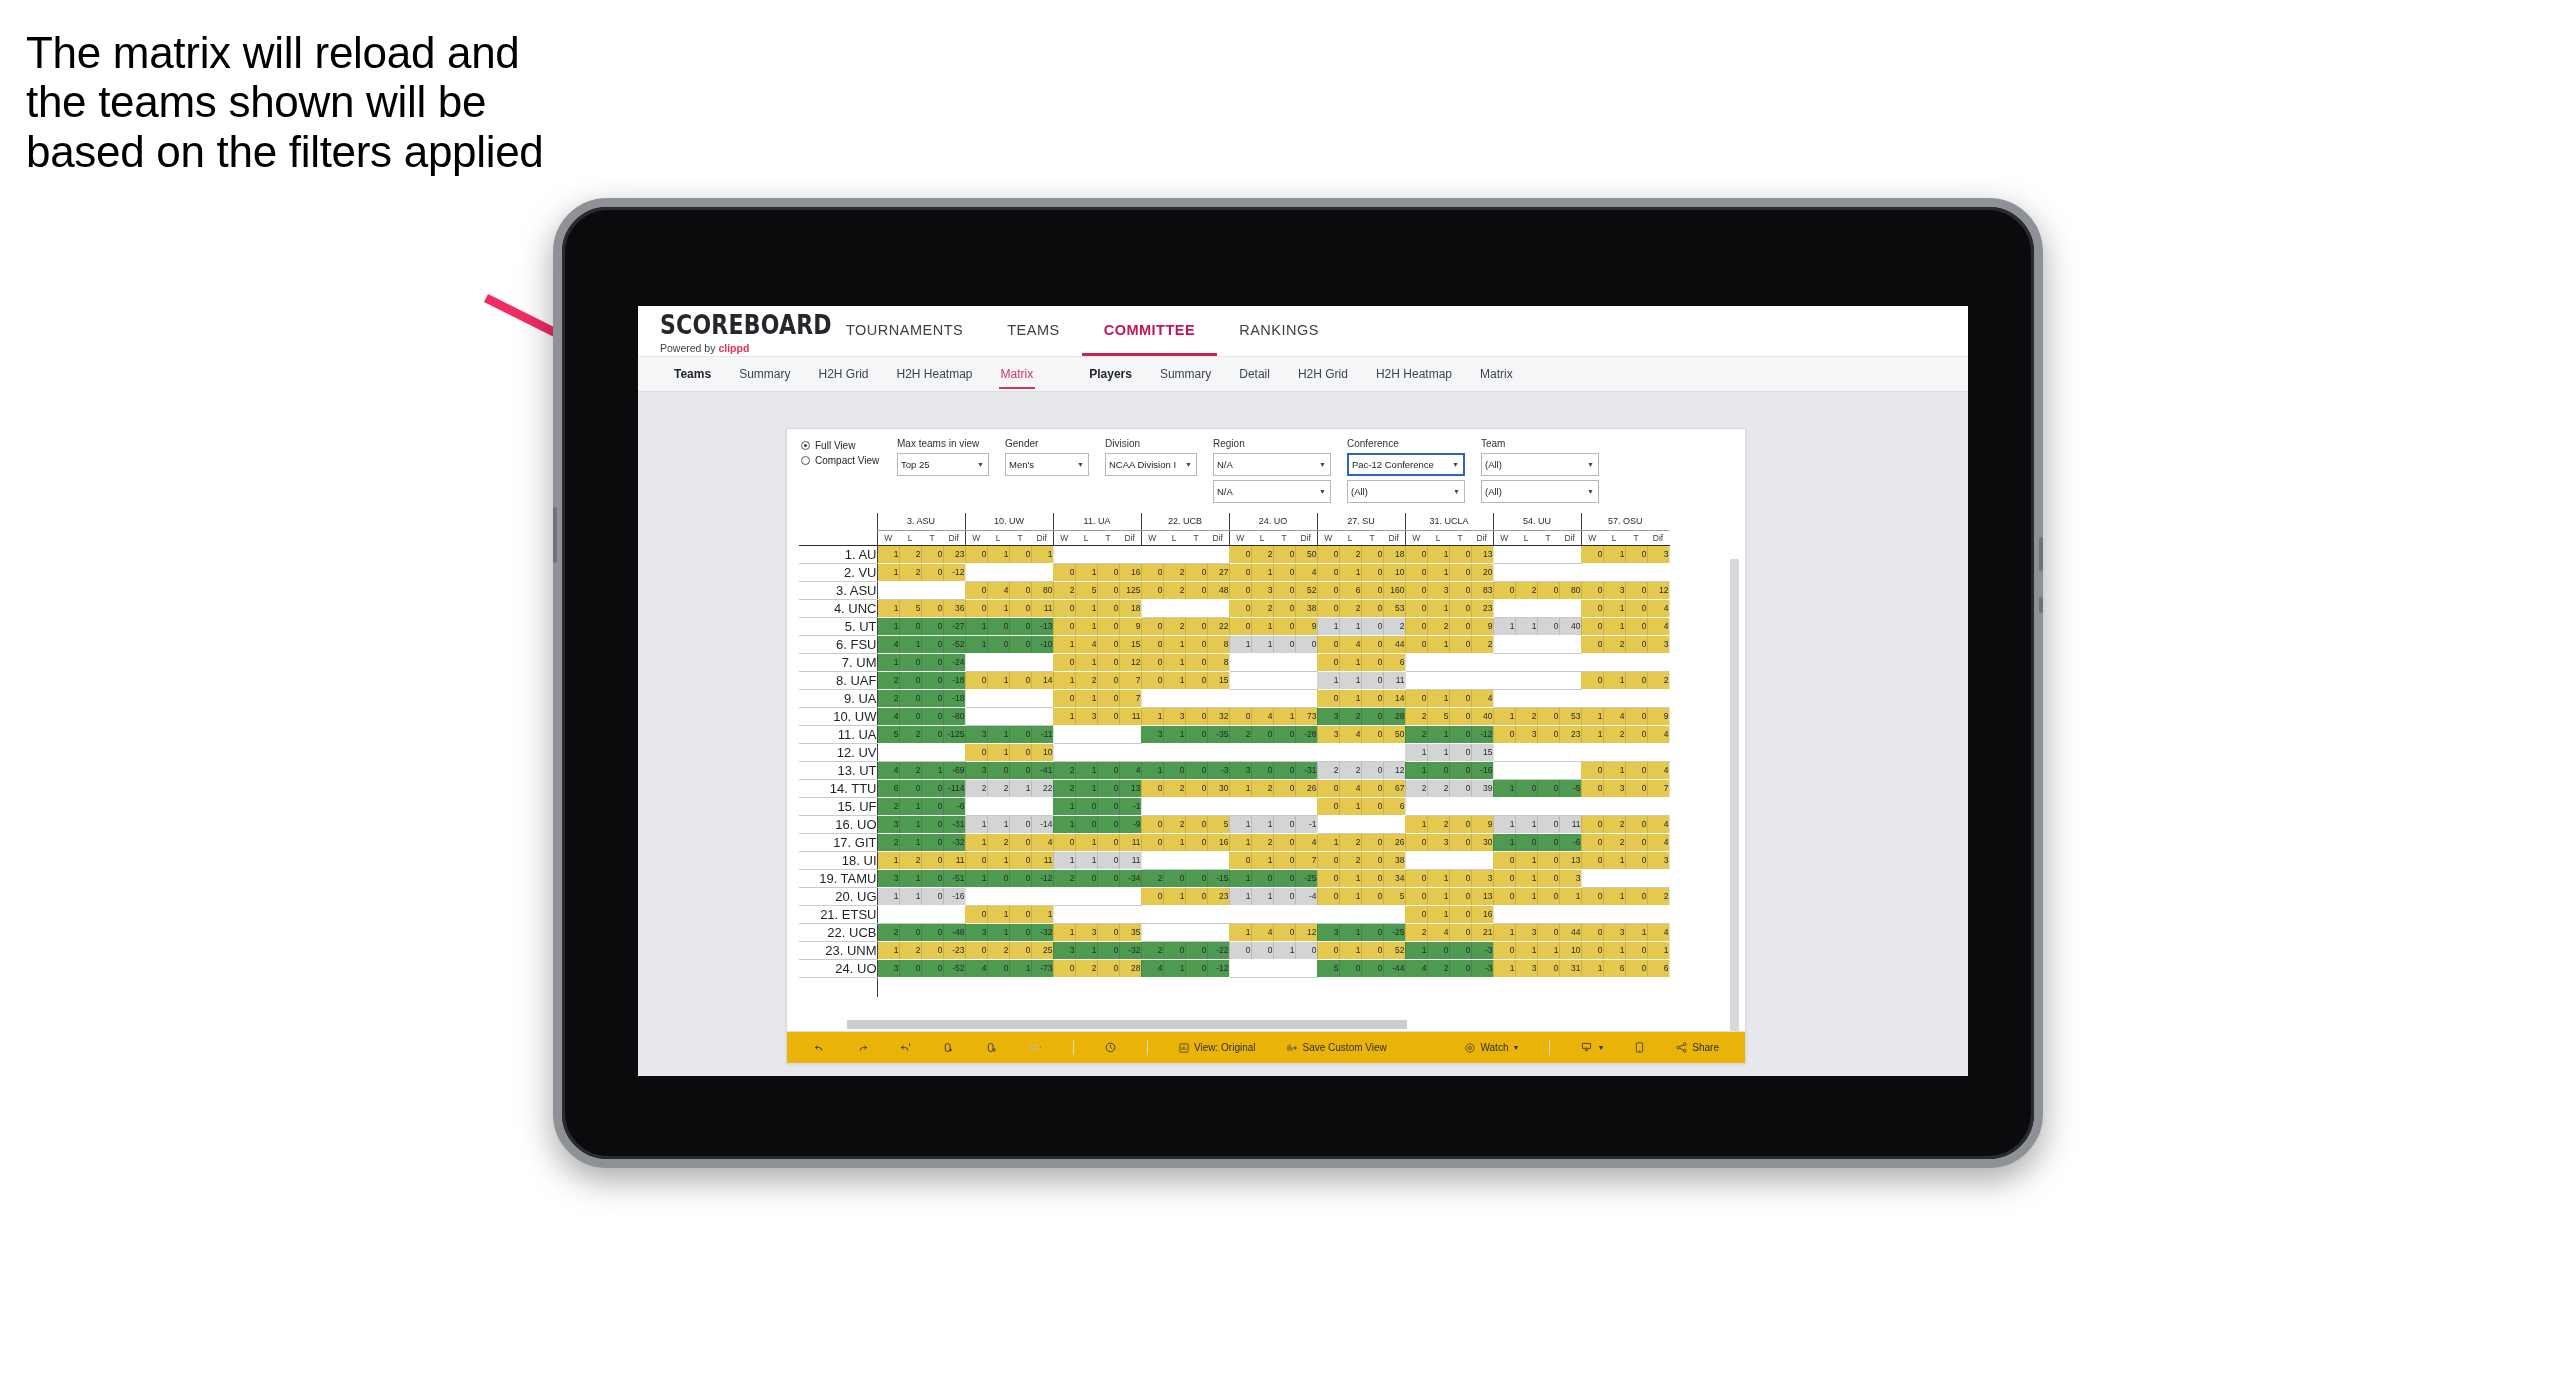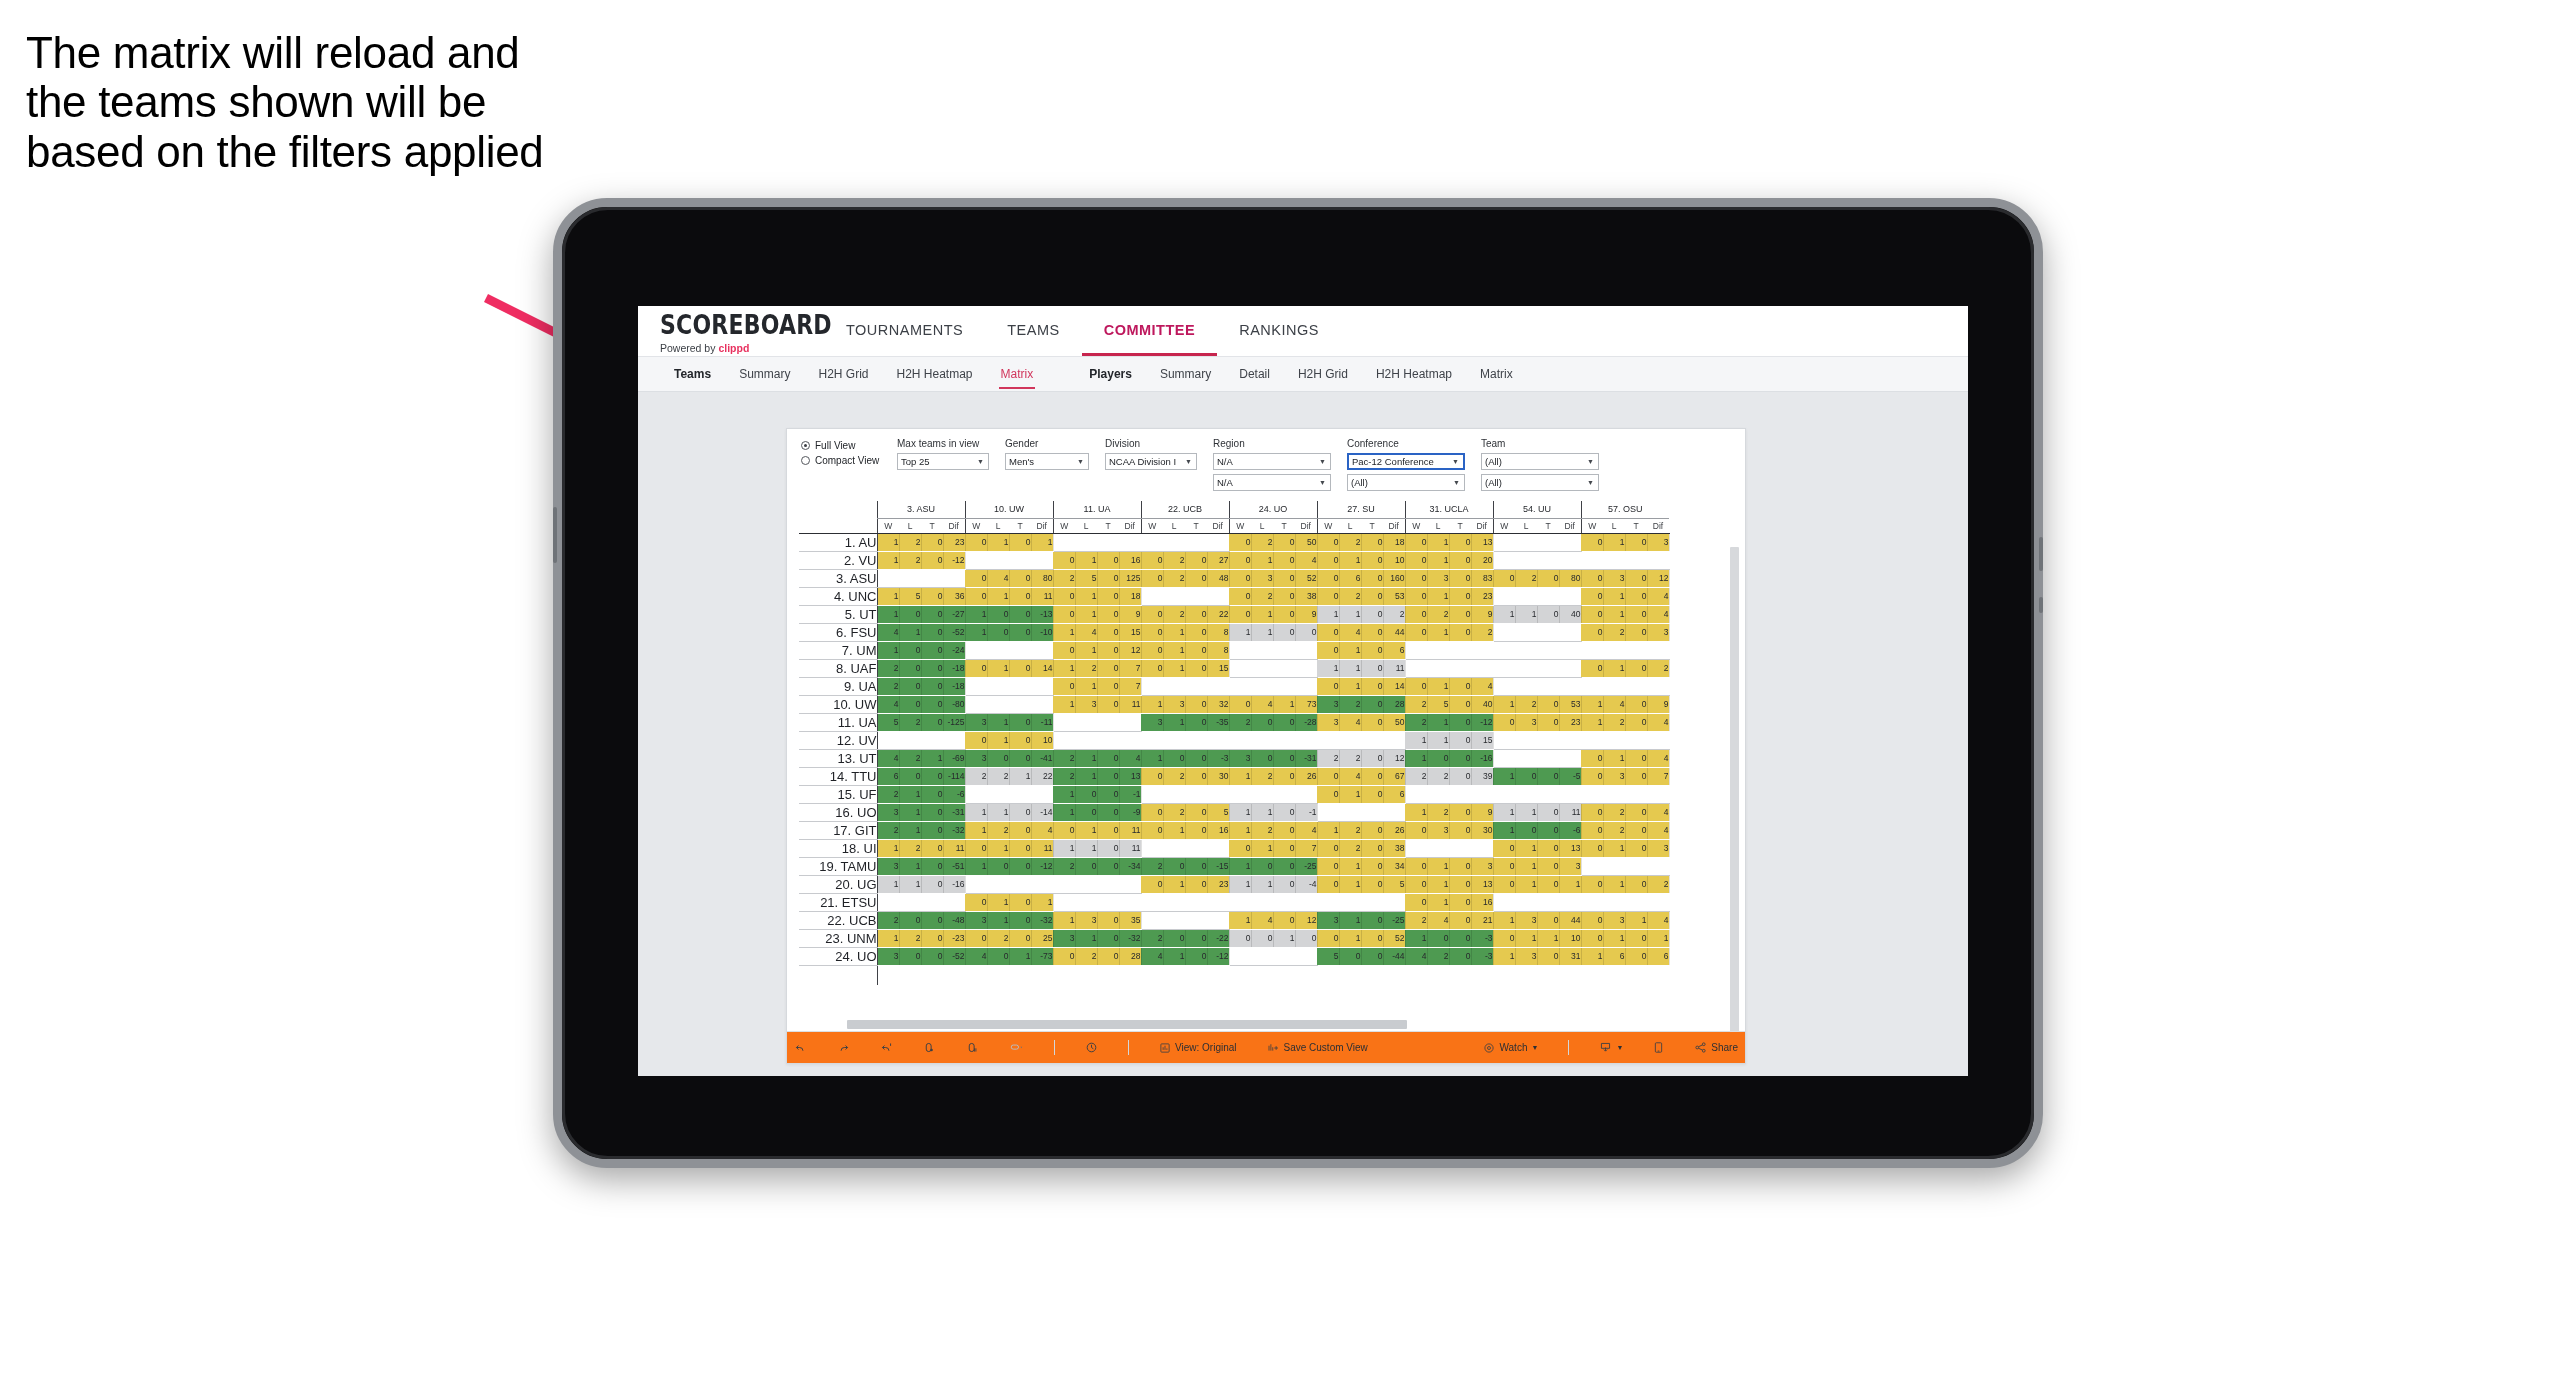--- a/index.html
+++ b/index.html
@@ -87,21 +87,21 @@
     position:absolute; left:148px; top:122px; width:960px; height:636px;
     background:#fff; border:1px solid #d6d9dd; box-shadow:0 1px 3px rgba(0,0,0,.07);
     display:flex; flex-direction:column;
   }
 
   
   #filters { padding:9px 12px 6px 14px; display:flex; gap:0; align-items:flex-start; }
   .fgroup { margin-right:16px; }
   .flabel { font-size:10px; color:#2f3237; margin-bottom:3px; height:12px; }
   .fsel {
-    width:118px; height:17px; border:1px solid #b4b8bd; background:#fff;
+    width:118px; height:23px; border:1px solid #b4b8bd; background:#fff;
     font-size:9.5px; color:#22252a; display:flex; align-items:center;
     padding:0 3px; position:relative; cursor:pointer; margin-bottom:4px;
   }
   .fsel.w84 { width:84px; }
   .fsel.w92 { width:92px; }
   .fsel.hl { border:2px solid #2a63c4; }
   .fsel .caret { position:absolute; right:4px; font-size:7px; color:#44484e; }
   .radios { width:96px; padding-top:2px; }
   .radio-row { display:flex; align-items:center; gap:5px; font-size:10px; color:#22252a; margin-bottom:4px; cursor:pointer; }
   .rdo { width:9px; height:9px; border-radius:50%; border:1px solid #55585e; background:#fff; position:relative; flex:0 0 auto; }
@@ -147,22 +147,22 @@
   #hscroll {
     position:absolute; left:60px; bottom:2px; width:560px; height:9px; background:#c9ccd0; border-radius:1px;
   }
   
   #vscroll {
     position:absolute; right:6px; top:46px; width:9px; height:500px; background:#d7d9dc; border-radius:1px;
   }
 
   
   #toolbar {
-    height:32px; border-top:1px solid #dcdfe3; background:#f97316;
-    display:flex; align-items:center; padding:0 0; gap:16px; font-size:10px; color:#2c2f34;
+    height:32px; border-top:1px solid #dcdfe3; background:#eab308;
+    display:flex; align-items:center; padding:0 19px; gap:16px; font-size:10px; color:#2c2f34;
   }
   .tb { display:flex; align-items:center; gap:4px; padding:0 7px; cursor:pointer; white-space:nowrap; }
   .tb svg { display:block; }
   .tb-sep { width:1px; height:15px; background:#d3d6da; margin:0 7px; }
   .tb-spacer { flex:1; }
 </style>
 </head>
 <body>
 
 <div id="annotation">The matrix will reload and the teams shown will be based on the filters applied</div>

